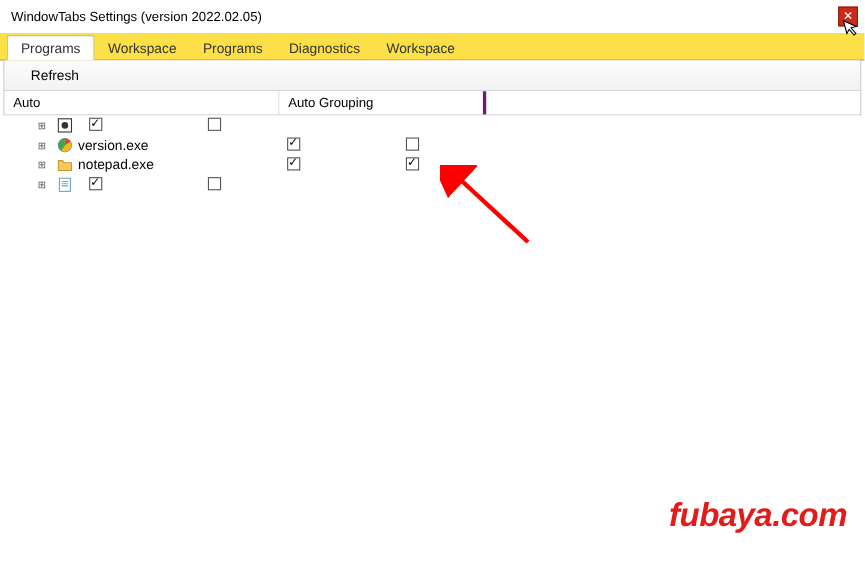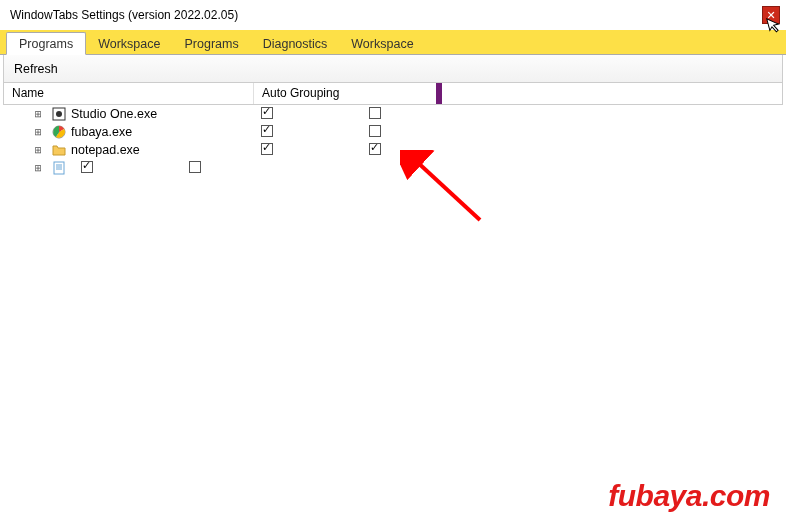--- a/index.html
+++ b/index.html
@@ -60,34 +60,34 @@
     margin-bottom: -1px;
     border-radius: 2px 2px 0 0;
   }
   .toolbar {
     height: 28px;
     border: 1px solid #ccc;
     border-top: none;
     margin: 0 3px;
     background: linear-gradient(#fcfcfc,#f2f2f2);
     display: flex; align-items: center;
-    padding: 0 10px;
+    padding: 0 24px;
     font-size: 12.5px;
   }
   .list-header {
     display: flex;
     border: 1px solid #ccc;
     border-top: none;
     margin: 0 3px;
     height: 22px;
     background: #fff;
   }
   .col-name { width: 250px; padding: 3px 8px; border-right: 1px solid #e0e0e0; }
   .col-tabs { width: 80px; padding: 3px 8px; border-right: 1px solid #e0e0e0; }
-  .col-auto { flex: 1; padding: 3px 8px; border-right: 6px solid #701a75; }
+  .col-auto { flex: 1; padding: 3px 8px; border-right: 3px solid #701a75; }
   .col-spacer { width: 340px; }
   .list-body {
     margin: 0 3px;
     background: #fff;
   }
   .row {
     display: flex;
     align-items: center;
     height: 18px;
     font-size: 12.5px;
@@ -120,21 +120,21 @@
     font-size: 11px;
     color: #000;
   }
   .annotation-arrow {
     position: absolute;
     top: 150px; left: 400px;
     pointer-events: none;
   }
   .watermark {
     position: absolute;
-    bottom: 0; right: 16px;
+    bottom: 27px; right: 16px;
     font-family: Arial, sans-serif;
     font-size: 30px;
     font-weight: bold;
     font-style: italic;
     color: #e31b1b;
     letter-spacing: -0.5px;
   }
 </style>
 </head>
 <body>
@@ -157,50 +157,49 @@
   <div class="tab">Programs</div>
   <div class="tab">Diagnostics</div>
   <div class="tab">Workspace</div>
 </div>
 
 <div class="toolbar">
   <span>Refresh</span>
 </div>
 
 <div class="list-header">
-  <div class="col-name">Name</div>
+  <div class="col-name">Auto</div>
   <div class="col-auto">Auto Grouping</div>
   <div class="col-spacer"></div>
 </div>
 
 <div class="list-body" id="list-body">
     <div class="row">
       <span class="tree-toggle">⊞</span>
       <span class="file-icon">
         <svg width="14" height="14">
           <rect x="1" y="1" width="12" height="12" fill="#fff" stroke="#333"></rect>
           <circle cx="7" cy="7" r="3" fill="#333"></circle>
         </svg>
       </span>
-      <span class="file-name">Studio One.exe</span>
       <span class="chk-cell"><span class="chk checked"></span></span>
       <span class="chk-cell auto"><span class="chk "></span></span>
     </div>
     <div class="row">
       <span class="tree-toggle">⊞</span>
       <span class="file-icon">
         <svg width="14" height="14">
           <circle cx="7" cy="7" r="6" fill="#fff" stroke="#888"></circle>
           <circle cx="7" cy="7" r="2.5" fill="#4a8af4"></circle>
           <path d="M7 1 A6 6 0 0 1 12.2 4 L7 7 Z" fill="#e94335"></path>
           <path d="M12.2 4 A6 6 0 0 1 4 12 L7 7 Z" fill="#fabb05"></path>
           <path d="M4 12 A6 6 0 0 1 7 1 L7 7 Z" fill="#34a853"></path>
         </svg>
       </span>
-      <span class="file-name">fubaya.exe</span>
+      <span class="file-name">version.exe</span>
       <span class="chk-cell"><span class="chk checked"></span></span>
       <span class="chk-cell auto"><span class="chk "></span></span>
     </div>
     <div class="row">
       <span class="tree-toggle">⊞</span>
       <span class="file-icon">
         <svg width="14" height="14">
           <path d="M1 3 L5 3 L6 5 L13 5 L13 12 L1 12 Z" fill="#f7c95b" stroke="#c79a2e"></path>
         </svg>
       </span>

